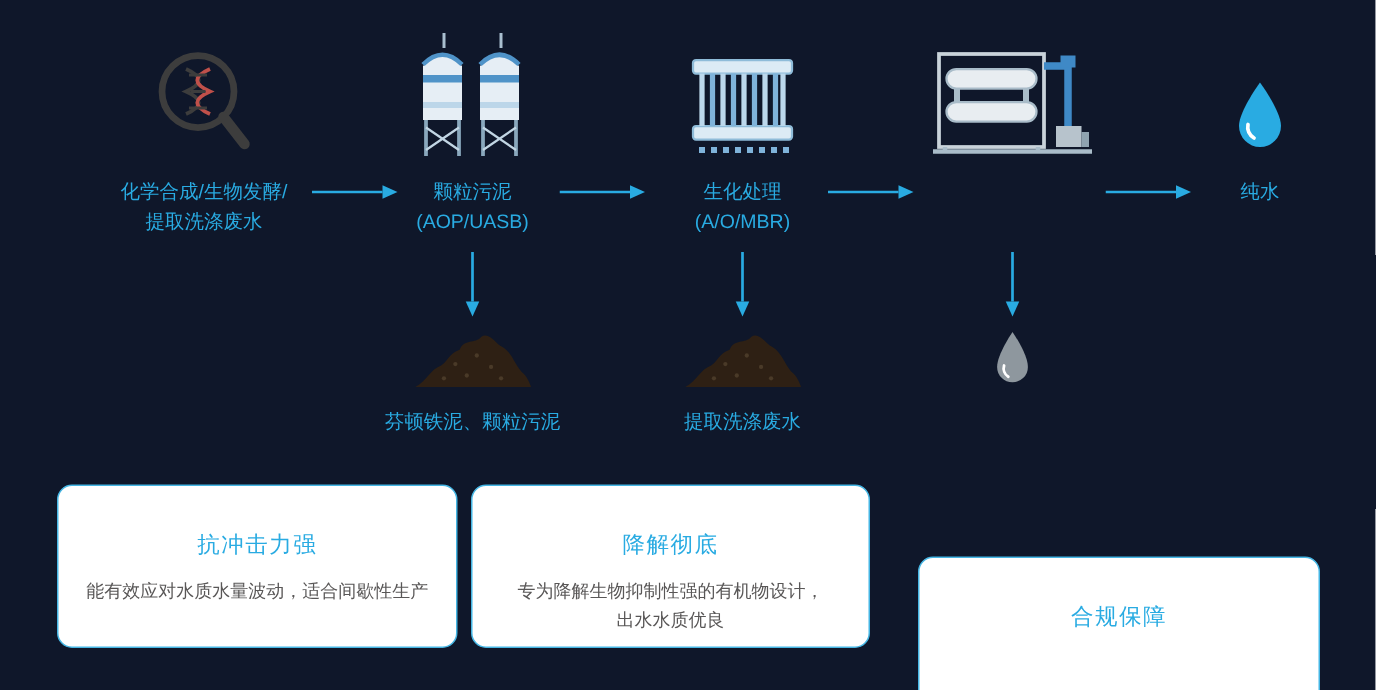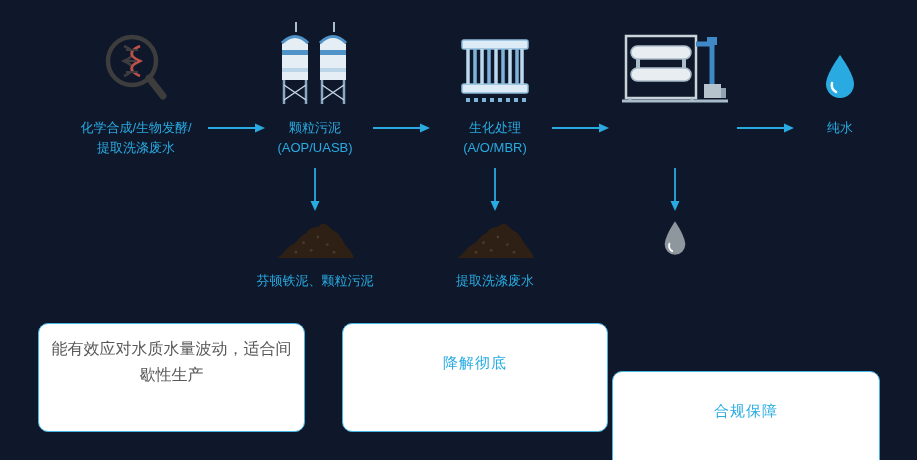--- a/index.html
+++ b/index.html
@@ -12,21 +12,21 @@
   .stage-label { margin-top:12px; color:#29abe2; font-size:13px; line-height:1.55; white-space:pre-line; }
 
   .harrow { position:absolute; top:122px; }
   .varrow { position:absolute; top:168px; }
 
   .byproduct-icon { position:absolute; display:flex; justify-content:center; }
   .byproduct-label { position:absolute; top:272px; width:160px; text-align:center; color:#29abe2; font-size:13px; }
 
   .card { position:absolute; top:323px; height:109px; border:1px solid #45b6e4; border-radius:10px; background:#fff; text-align:center; }
   .card-title { margin-top:30px; color:#29abe2; font-size:15px; letter-spacing:1px; }
-  .card-body { margin-top:12px; color:#595757; font-size:16px; line-height:1.6; white-space:pre-line; padding:0 10px; }
+  .card-body { margin-top:12px; color:#595757; font-size:12px; line-height:1.6; white-space:pre-line; padding:0 10px; }
 </style>
 </head>
 <body>
 
 <div class="canvas">
 
   <div class="stage" style="left:46px; width:180px;">
     <div class="icon-wrap">
       <svg width="66" height="74" viewBox="0 0 66 74">
         <circle cx="29" cy="29" r="24" fill="none" stroke="#3d3d3d" stroke-width="4.5"></circle>
@@ -190,22 +190,25 @@
     <svg width="28" height="38" viewBox="0 0 30 40">
       <path d="M15 1 C15 1 4 17 4 26 a11 11 0 0 0 22 0 C26 17 15 1 15 1 Z" fill="#8e979e"></path>
       <path d="M9 25 a7 7 0 0 0 3 8" stroke="#ffffff" stroke-width="2" fill="none" stroke-linecap="round"></path>
     </svg>
   </div>
 
   <div class="byproduct-label" style="left:235px">芬顿铁泥、颗粒污泥</div>
   <div class="byproduct-label" style="left:415px">提取洗涤废水</div>
 
   <div class="card" style="left:38px; width:267px;">
+    <div class="card-title">抗冲击力强</div>
     <div class="card-body">能有效应对水质水量波动，适合间歇性生产</div>
   </div>
-  <div class="card" style="left:342px; width:266px;">
+  <div class="card" style="left:314px; width:266px;">
     <div class="card-title">降解彻底</div>
+    <div class="card-body">专为降解生物抑制性强的有机物设计，
+出水水质优良</div>
   </div>
   <div class="card" style="left:612px; width:268px;margin-top:48px;">
     <div class="card-title">合规保障</div>
   </div>
 
 </div>
 
 </body></html>

